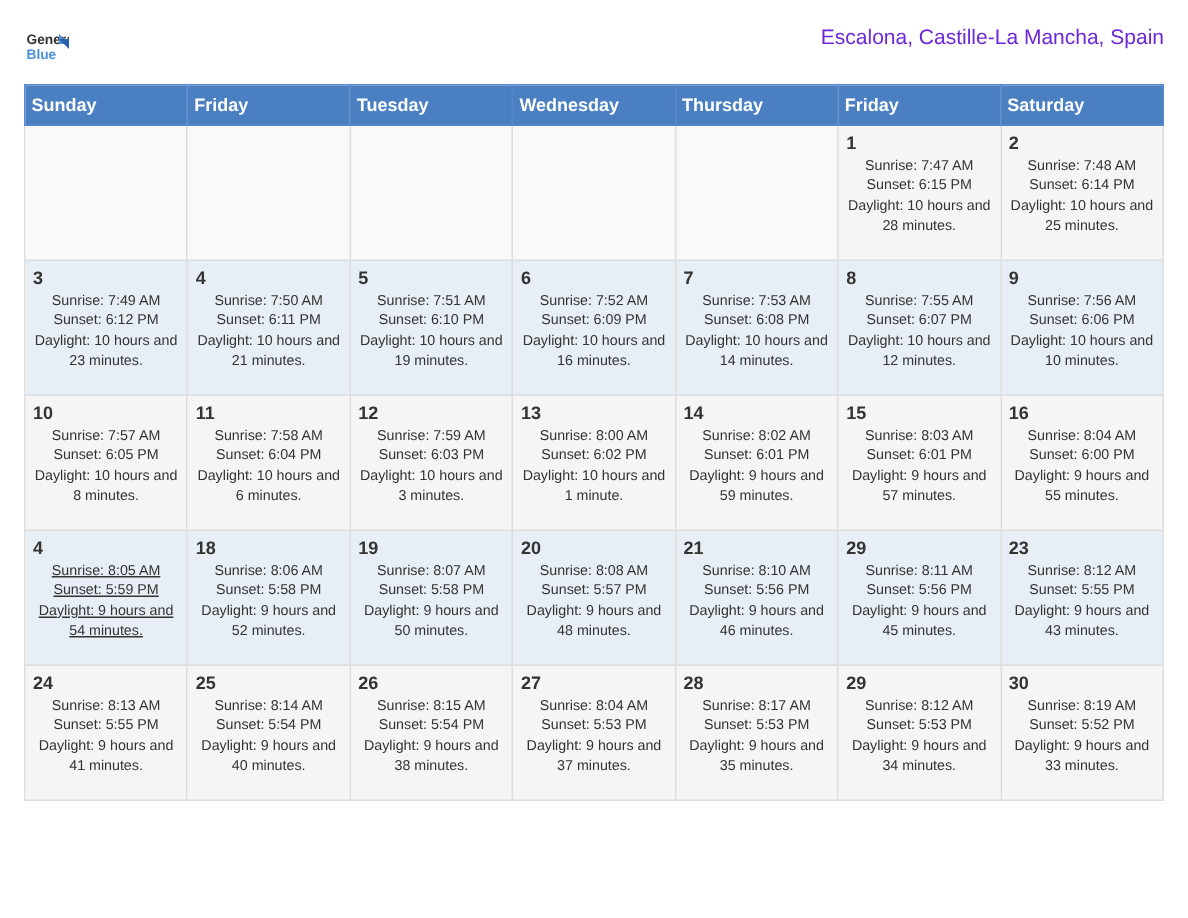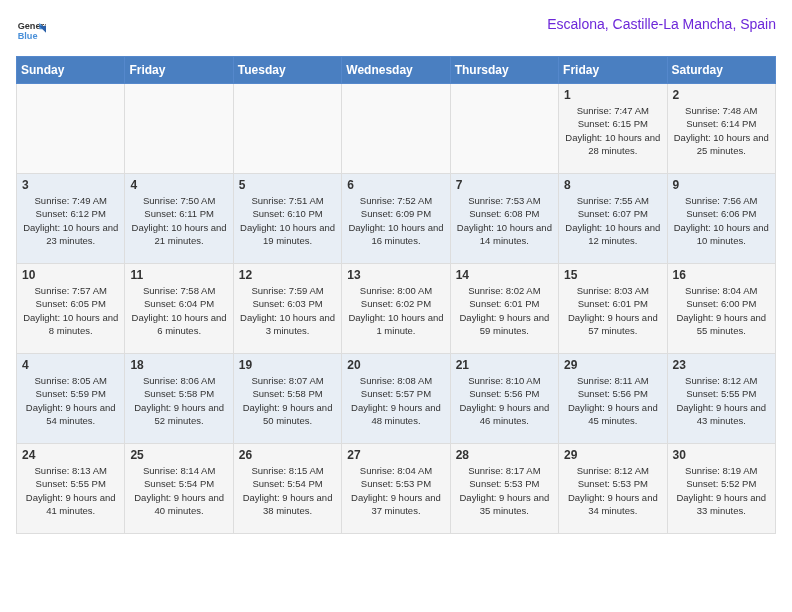--- a/index.html
+++ b/index.html
@@ -214,21 +214,21 @@
         <td>
           <span class="day-number">16</span>
           <div class="day-info" style="white-space: pre-line;">Sunrise: 8:04 AM
 Sunset: 6:00 PM
 Daylight: 9 hours and 55 minutes.</div>
         </td>
       </tr>
       <tr>
         <td>
           <span class="day-number">4</span>
-          <div class="day-info" style="white-space: pre-line;">Sunrise: 8:05 AM
+          <div class="day-info" style="white-space: pre-line; text-decoration: underline;">Sunrise: 8:05 AM
 Sunset: 5:59 PM
 Daylight: 9 hours and 54 minutes.</div>
         </td>
         <td>
           <span class="day-number">18</span>
           <div class="day-info" style="white-space: pre-line;">Sunrise: 8:06 AM
 Sunset: 5:58 PM
 Daylight: 9 hours and 52 minutes.</div>
         </td>
         <td>

